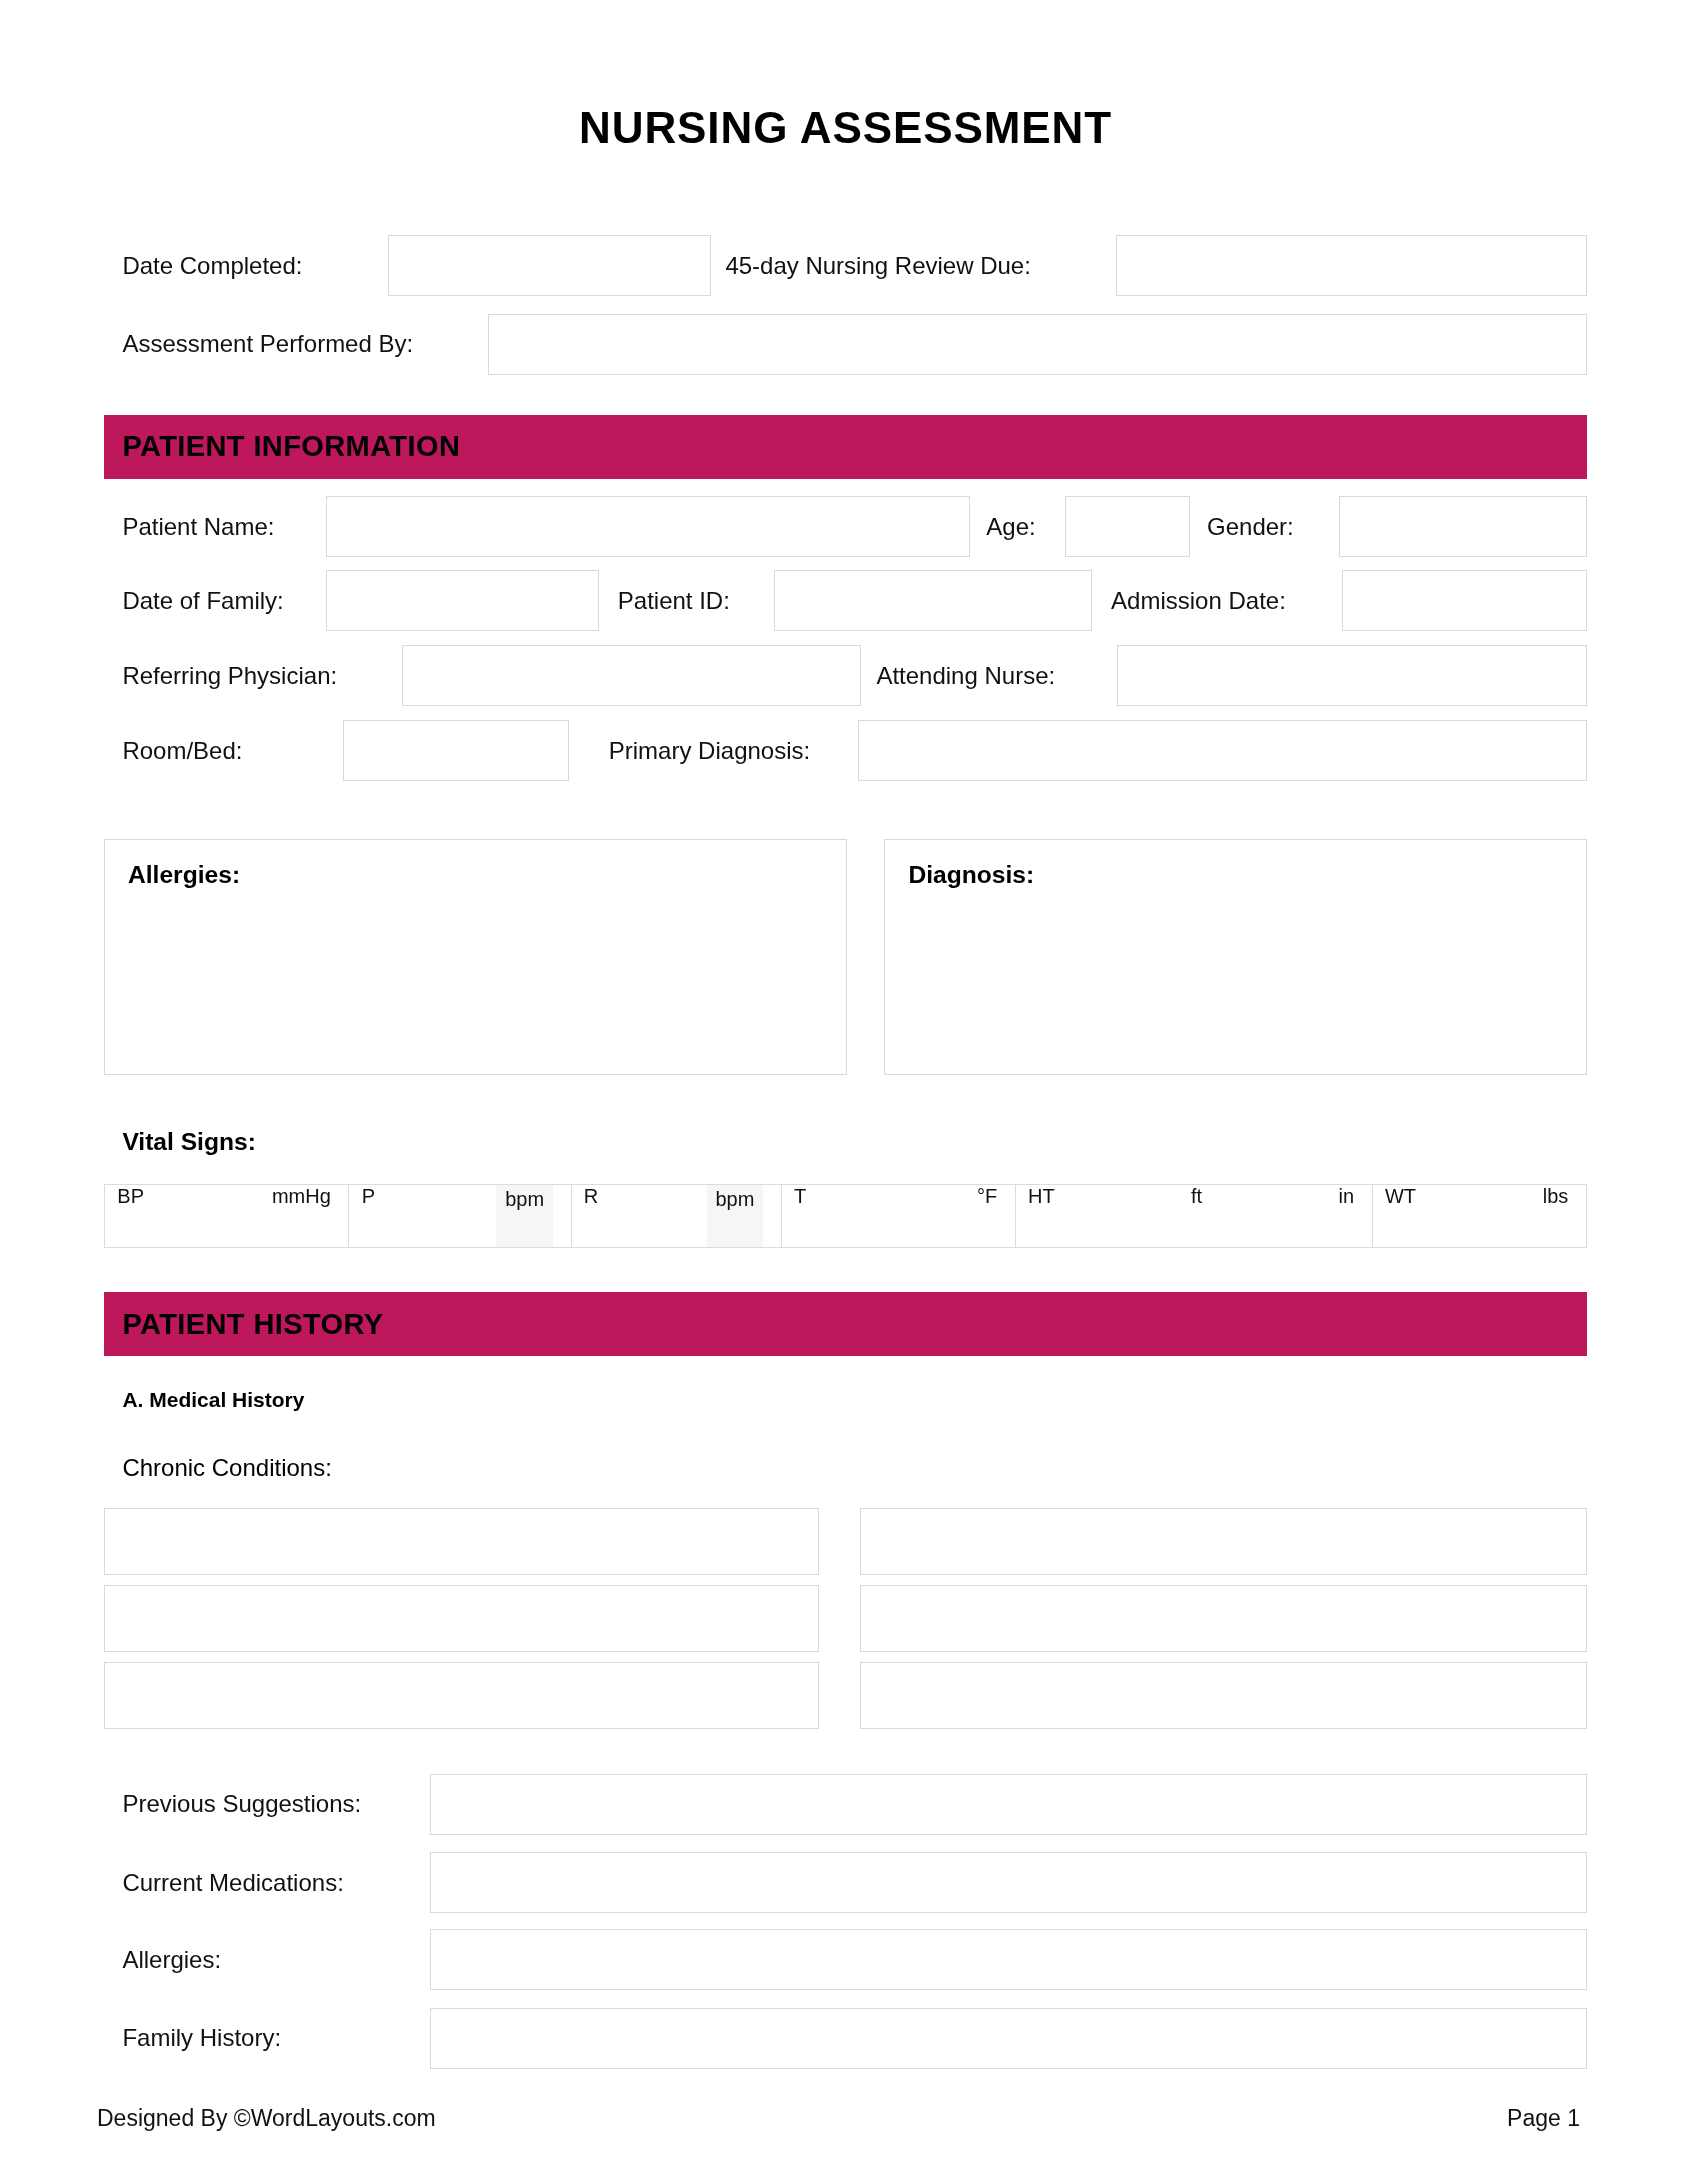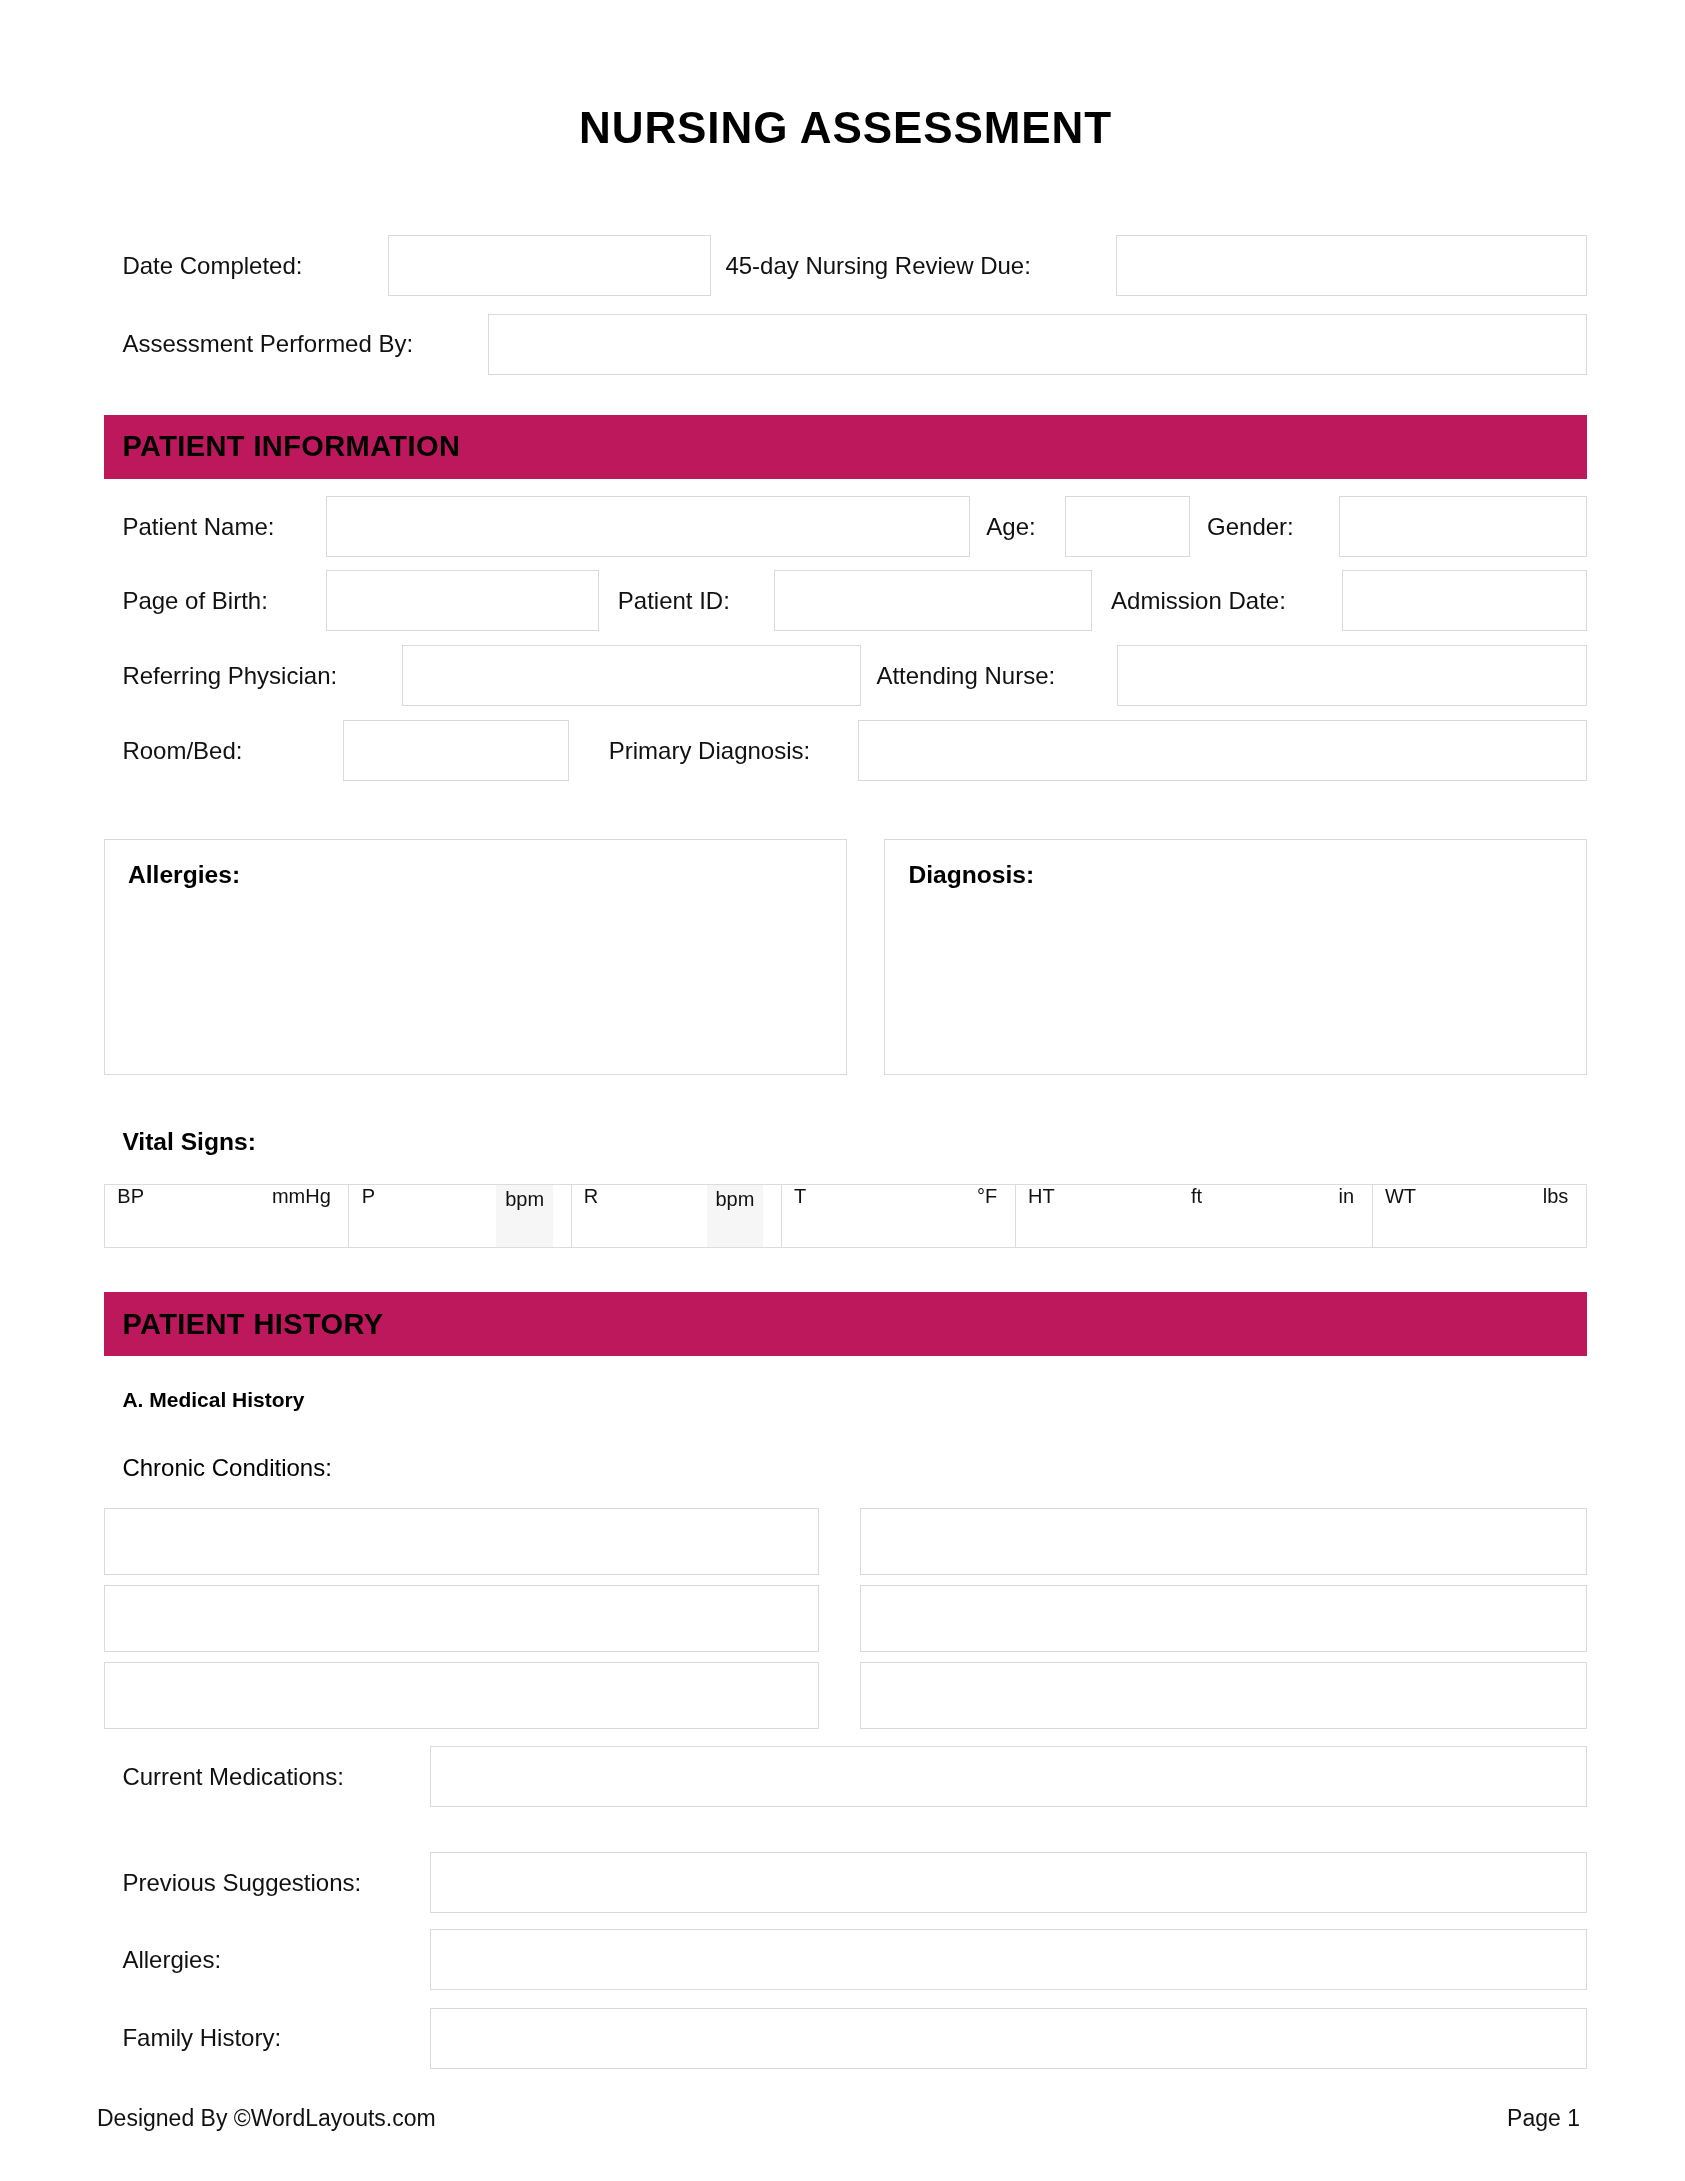--- a/index.html
+++ b/index.html
@@ -190,21 +190,21 @@
     <div class="row r3">
       <span class="lbl lbl1">Patient Name:</span>
       <div class="input inp1"></div>
       <span class="lbl lbl2">Age:</span>
       <div class="input inp2"></div>
       <span class="lbl lbl3">Gender:</span>
       <div class="input inp3"></div>
     </div>
 
     <div class="row r4">
-      <span class="lbl lbl1">Page of Birth:</span>
+      <span class="lbl lbl1">Date of Family:</span>
       <div class="input inp1"></div>
       <span class="lbl lbl2">Patient ID:</span>
       <div class="input inp2"></div>
       <span class="lbl lbl3">Admission Date:</span>
       <div class="input inp3"></div>
     </div>
 
     <div class="row r5">
       <span class="lbl lbl1">Referring Physician:</span>
       <div class="input inp1"></div>
@@ -266,27 +266,27 @@
 
     <div class="chronic-grid">
       <div class="chronic-box"></div>
       <div class="chronic-box"></div>
       <div class="chronic-box"></div>
       <div class="chronic-box"></div>
       <div class="chronic-box"></div>
       <div class="chronic-box"></div>
     </div>
 
+    <div class="row bfield bf1">
+      <span class="lbl">Previous Suggestions:</span>
+      <div class="input"></div>
+    </div>
+
     <div class="row bfield bf2">
       <span class="lbl">Current Medications:</span>
-      <div class="input"></div>
-    </div>
-
-    <div class="row bfield bf1">
-      <span class="lbl">Previous Suggestions:</span>
       <div class="input"></div>
     </div>
 
     <div class="row bfield bf3">
       <span class="lbl">Allergies:</span>
       <div class="input"></div>
     </div>
 
     <div class="row bfield bf4">
       <span class="lbl">Family History:</span>

